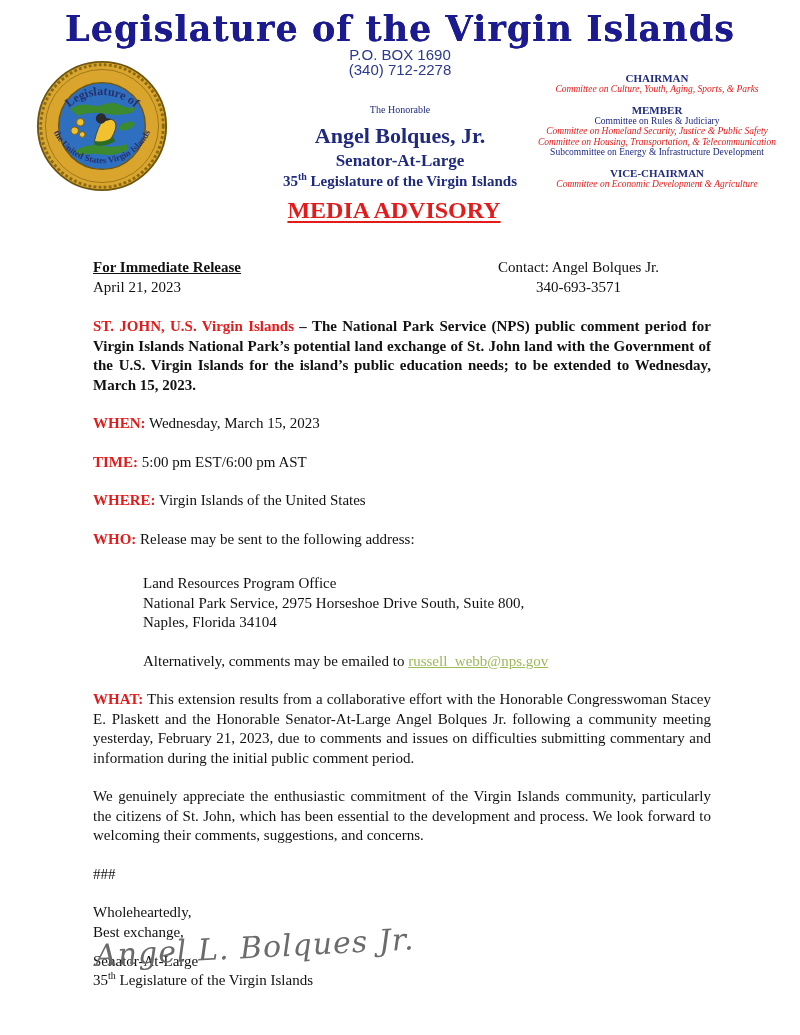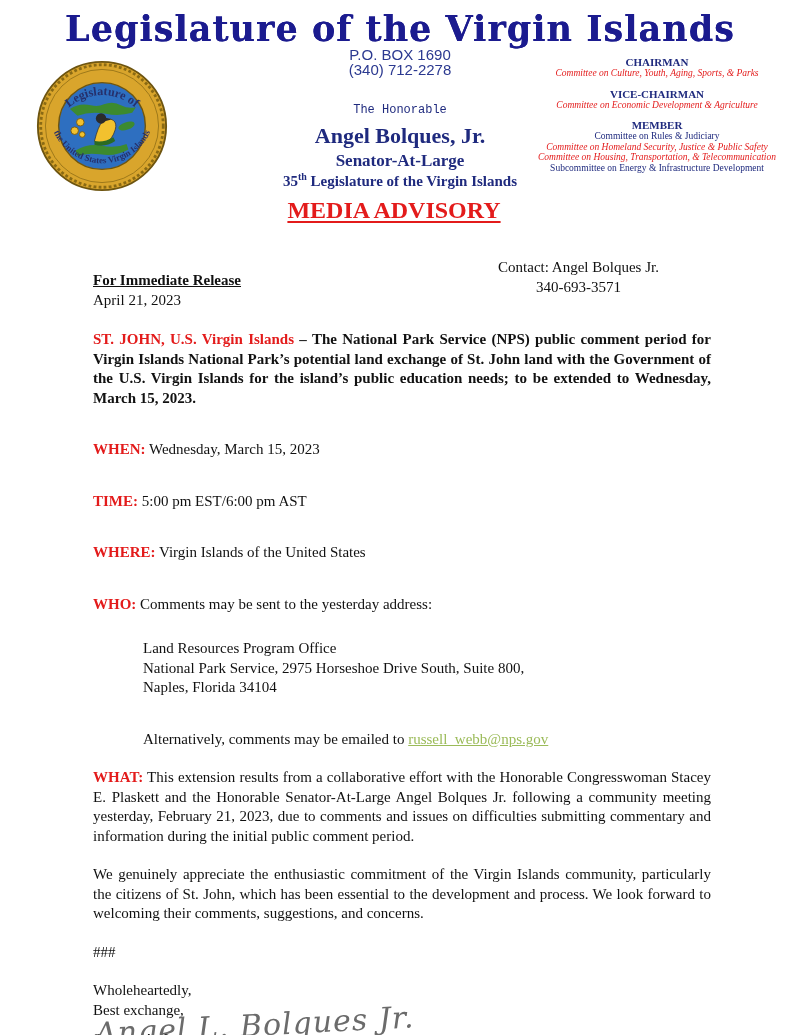--- a/index.html
+++ b/index.html
@@ -36,26 +36,26 @@
     text-align:center;
     font-family:"Liberation Sans", sans-serif;
     font-size:15px;line-height:15px;
     color:var(--sans-blue);
   }
   .seal{position:absolute;left:36px;top:60px;width:132px;height:132px;}
   .honorable-block{
     position:absolute;top:102px;left:0;right:0;
     text-align:center;color:var(--navy);
   }
-  .honorable-block .pre{font-size:12px;line-height:16px;font-family:Liberation Mono, monospace;}
+  .honorable-block .pre{font-size:10px;line-height:16px;}
   .honorable-block .name{font-size:22px;font-weight:bold;line-height:28px;margin-top:4px;}
   .honorable-block .role{font-size:17px;font-weight:bold;line-height:21px;}
   .honorable-block .leg{font-size:15px;font-weight:bold;line-height:20px;}
   .committees{
-    position:absolute;top:56px;right:8px;width:270px;
+    position:absolute;top:72px;right:8px;width:270px;
     text-align:center;color:var(--navy);
   }
   .committees .sect{margin-bottom:9px;}
   .committees .head{font-size:11px;font-weight:bold;line-height:12px;}
   .committees .line{font-size:9.5px;line-height:10.5px;}
   .c-red{color:var(--red);font-style:italic;}
   .c-blue{color:var(--navy);}
   
   .advisory-title{
     position:absolute;top:197px;left:0;right:12px;
@@ -63,27 +63,27 @@
     font-size:24px;font-weight:bold;
     color:var(--red);
   }
   .advisory-title span{text-decoration:underline;text-underline-offset:3px;}
   
   .body{
     position:absolute;top:258px;left:93px;width:618px;
     font-size:15px;line-height:19.5px;
   }
   .release-row{display:flex;justify-content:space-between;}
-  .release-left{text-align:left;margin-top:13px;}
+  .release-left{text-align:left;}
   .release-right{width:265px;text-align:center;}
   .u-bold-underline{font-weight:bold;text-decoration:underline;}
   .para{margin-top:19px;text-align:justify;}
   .lead{font-weight:bold;margin-top:20px;}
   .lbl{font-weight:bold;color:var(--red);}
-  .detail{margin-top:32px;}
+  .detail{margin-top:19px;}
   .indent{margin-left:50px;}
   .addr-lines{margin-top:25px;}
   .email-link{color:var(--link-green);text-decoration:underline;}
   .endmark{margin-top:19px;}
   .closing{margin-top:19px;}
   .signature{
     display:block;
     font-family:"DejaVu Serif", serif;
     font-style:italic;
     font-size:30px;
@@ -145,29 +145,29 @@
     <div class="role">Senator-At-Large</div>
     <div class="leg"><span>35</span><sup>th</sup><span> Legislature of the Virgin Islands</span></div>
   </div>
 
   <div class="committees">
     <div class="sect">
       <div class="head">CHAIRMAN</div>
       <div class="line c-red">Committee on Culture, Youth, Aging, Sports, &amp; Parks</div>
     </div>
     <div class="sect">
-      <div class="head">VICE-CHAIRMAN</div>
-      <div class="line c-red">Committee on Economic Development &amp; Agriculture</div>
-    </div>
-    <div class="sect">
       <div class="head">MEMBER</div>
       <div class="line c-blue">Committee on Rules &amp; Judiciary</div>
       <div class="line c-red">Committee on Homeland Security, Justice &amp; Public Safety</div>
       <div class="line c-red">Committee on Housing, Transportation, &amp; Telecommunication</div>
       <div class="line c-blue">Subcommittee on Energy &amp; Infrastructure Development</div>
+    </div>
+    <div class="sect">
+      <div class="head">VICE-CHAIRMAN</div>
+      <div class="line c-red">Committee on Economic Development &amp; Agriculture</div>
     </div>
   </div>
 
   <div class="advisory-title"><span>MEDIA ADVISORY</span></div>
 
   <div class="body">
 
     <div class="release-row">
       <div class="release-left">
         <div class="u-bold-underline">For Immediate Release</div>
@@ -177,21 +177,21 @@
         <div>Contact: Angel Bolques Jr.</div>
         <div>340-693-3571</div>
       </div>
     </div>
 
     <div class="para lead"><span class="lbl">ST. JOHN, U.S. Virgin Islands</span><span> – The National Park Service (NPS) public comment period for Virgin Islands National Park’s potential land exchange of St. John land with the Government of the U.S. Virgin Islands for the island’s public education needs; to be extended to Wednesday, March 15, 2023.</span></div>
 
     <div class="detail"><span class="lbl">WHEN:</span><span> Wednesday, March 15, 2023</span></div>
     <div class="detail"><span class="lbl">TIME:</span><span> 5:00 pm EST/6:00 pm AST</span></div>
     <div class="detail"><span class="lbl">WHERE:</span><span> Virgin Islands of the United States</span></div>
-    <div class="detail"><span class="lbl">WHO:</span><span> Comments may be sent to the yesterday address:</span></div>
+    <div class="detail"><span class="lbl">WHO:</span><span> Release may be sent to the following address:</span></div>
 
     <div class="addr-lines indent">
       <div>Land Resources Program Office</div>
       <div>National Park Service, 2975 Horseshoe Drive South, Suite 800,</div>
       <div>Naples, Florida 34104</div>
     </div>
 
     <div class="detail indent"><span>Alternatively, comments may be emailed to </span><a href="#" class="email-link">russell_webb@nps.gov</a></div>
 
     <div class="para"><span class="lbl">WHAT:</span><span> This extension results from a collaborative effort with the Honorable Congresswoman Stacey E. Plaskett and the Honorable Senator-At-Large Angel Bolques Jr. following a community meeting yesterday, February 21, 2023, due to comments and issues on difficulties submitting commentary and information during the initial public comment period.</span></div>

